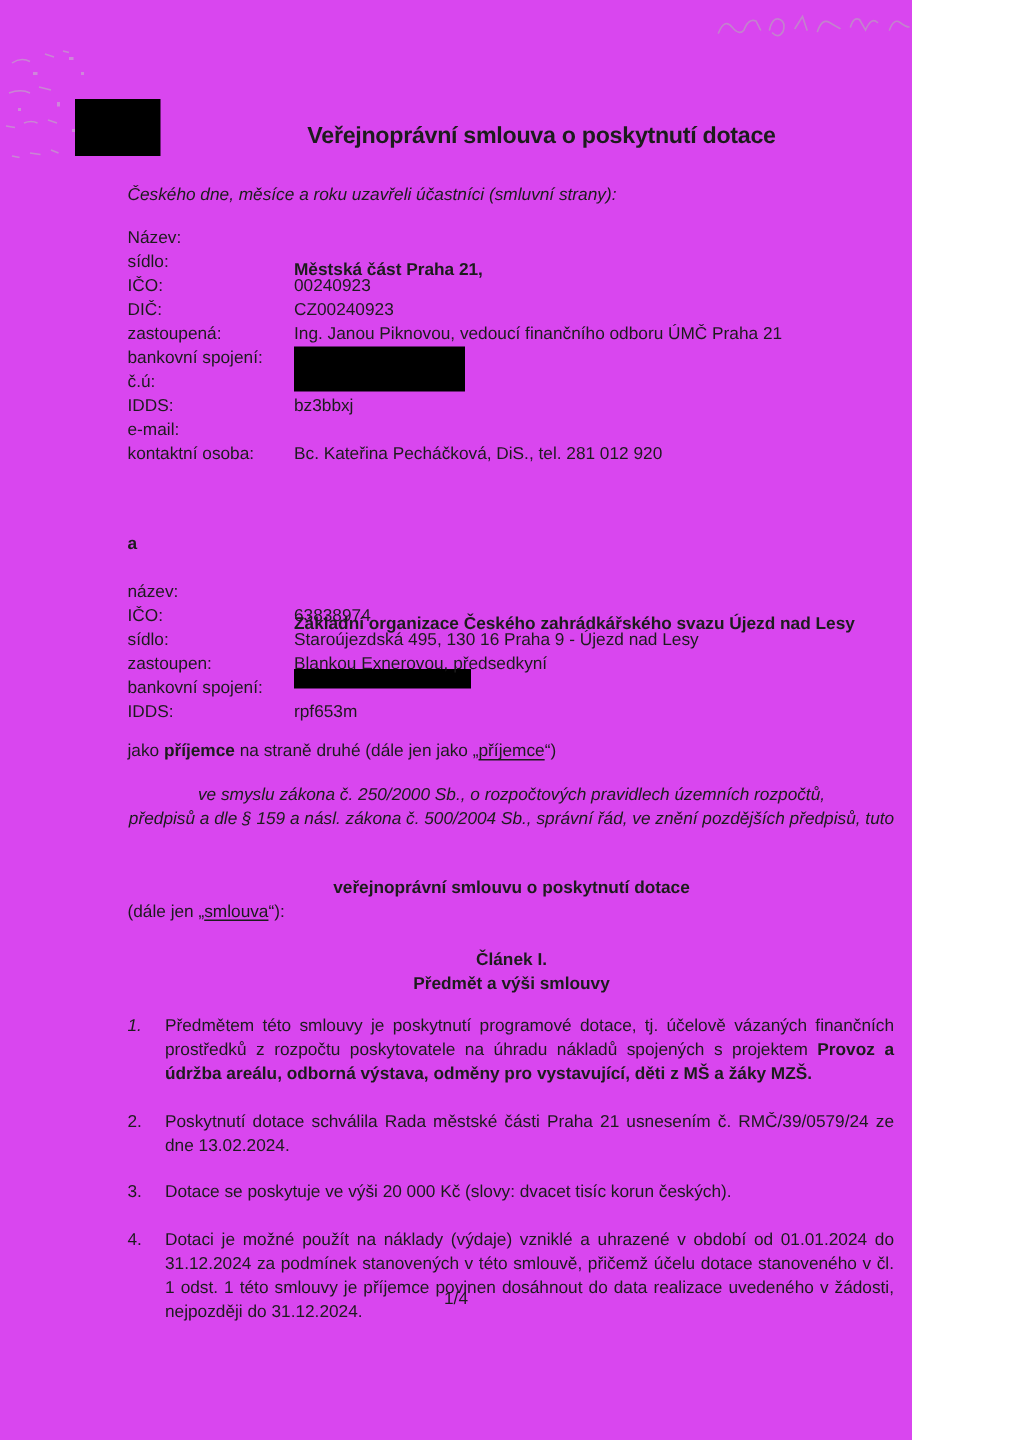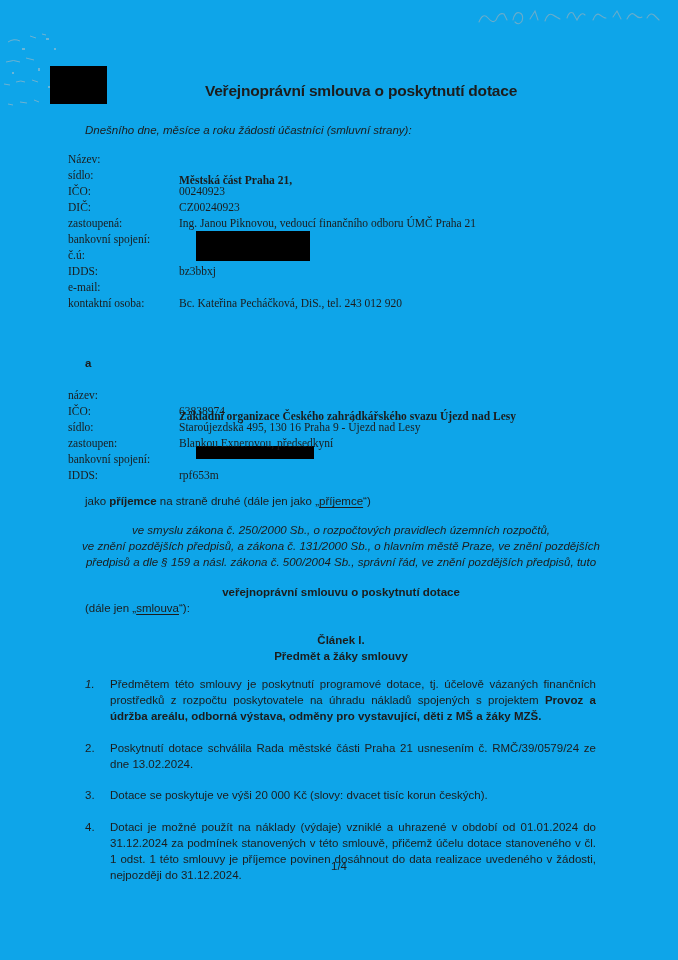--- a/index.html
+++ b/index.html
@@ -1,30 +1,30 @@
 <!DOCTYPE html>
 <html lang="cs"><head>
 <meta charset="utf-8">
 <style>
   html,body { margin:0; padding:0; background:#ffffff; }
   .page {
-    position:relative; width:678px; height:960px; background:#0ea5e9;
+    position:relative; width:608px; height:960px; background:#d946ef;
     font-family:"Liberation Sans", sans-serif; color:#1c1c1c;
     font-size:11.5px; line-height:16px; overflow:hidden;
   }
   .italic { font-style:italic; }
   .bold { font-weight:bold;margin-top:21px; }
   .redact { position:absolute; background:#000; }
   .doc-title {
     position:absolute; left:105px; width:512px; top:81px; margin:0;
     font-size:15.5px; line-height:19px; font-weight:bold; text-align:center;
     letter-spacing:-0.2px;
   }
   .intro { position:absolute; left:85px; top:122px; width:512px; }
-  .kv { position:absolute; left:68px; width:512px;font-family:Liberation Serif, serif; }
+  .kv { position:absolute; left:85px; width:512px; }
   .kv .row { display:flex; height:16px; }
   .kv .lbl { width:111px; flex:0 0 111px; white-space:nowrap; }
   .kv .val { flex:1; white-space:nowrap; }
   .roleline { position:absolute; left:85px; width:560px; white-space:nowrap; }
   .uq { text-decoration:underline; text-underline-offset:2px; }
   .sep-a { position:absolute; left:85px; font-weight:bold; }
   .preamble { position:absolute; left:41px; width:600px; text-align:center; font-style:italic; }
   .preamble div { white-space:nowrap; line-height:16.2px; }
   .subject { position:absolute; left:85px; width:512px; text-align:center; font-weight:bold; }
   .alias { position:absolute; left:85px; width:512px; text-align:left; }
@@ -64,21 +64,21 @@
       <path d="M4 18 q4 -10 9 -4 t8 2 q3 -8 8 -6 l3 6 M38 16 q2 -9 7 -7 q4 2 2 8 q-3 5 -7 1 M55 15 l5 -8 l3 9 M70 17 q3 -9 8 -6 t7 4 M92 14 q2 -7 6 -5 l4 7 q4 -9 8 -5 M118 16 q3 -8 7 -5 t6 3 M138 13 l4 -6 l4 8 M152 15 q4 -8 8 -4 t7 2 M172 14 q3 -6 7 -3 l5 5"></path>
     </g>
   </svg>
 
   <div class="redact" style="left:50px; top:66px; width:57px; height:38px;"></div>
   <div class="redact" style="left:196px; top:231px; width:114px; height:30px;"></div>
   <div class="redact" style="left:196px; top:446px; width:118px; height:13px;"></div>
 
   <h1 class="doc-title">Veřejnoprávní smlouva o poskytnutí dotace</h1>
 
-  <div class="intro italic">Dnešního dne, měsíce a roku žádosti účastníci (smluvní strany):</div>
+  <div class="intro italic">Českého dne, měsíce a roku uzavřeli účastníci (smluvní strany):</div>
 
   <div class="kv" style="top:151px;">
     <div class="row">
         <span class="lbl">Název:</span>
         <span class="val bold">Městská část Praha 21,</span>
       </div>
     <div class="row">
         <span class="lbl">sídlo:</span>
       </div>
     <div class="row">
@@ -104,21 +104,21 @@
     <div class="row">
         <span class="lbl">IDDS:</span>
         <span class="val">bz3bbxj</span>
       </div>
     <div class="row">
         <span class="lbl">e-mail:</span>
         <span class="val"></span>
       </div>
     <div class="row">
         <span class="lbl">kontaktní osoba:</span>
-        <span class="val">Bc. Kateřina Pecháčková, DiS., tel. 243 012 920</span>
+        <span class="val">Bc. Kateřina Pecháčková, DiS., tel. 281 012 920</span>
       </div>
   </div>
 
 
   <div class="sep-a" style="top:355px;">a</div>
 
   <div class="kv" style="top:387px;">
     <div class="row">
         <span class="lbl">název:</span>
         <span class="val bold">Základní organizace Českého zahrádkářského svazu Újezd nad Lesy</span>
@@ -144,32 +144,31 @@
         <span class="val">rpf653m</span>
       </div>
   </div>
 
   <div class="roleline" style="top:493px;">
     <span>jako </span><span class="bold">příjemce</span><span> na straně druhé (dále jen jako „</span><span class="uq">příjemce</span><span>“)</span>
   </div>
 
   <div class="preamble" style="top:522px;">
     <div>ve smyslu zákona č. 250/2000 Sb., o rozpočtových pravidlech územních rozpočtů,</div>
-    <div>ve znění pozdějších předpisů, a zákona č. 131/2000 Sb., o hlavním městě Praze, ve znění pozdějších</div>
     <div>předpisů a dle § 159 a násl. zákona č. 500/2004 Sb., správní řád, ve znění pozdějších předpisů, tuto</div>
   </div>
 
   <div class="subject" style="top:584px;">veřejnoprávní smlouvu o poskytnutí dotace</div>
 
   <div class="alias" style="top:600px;">
     <span>(dále jen „</span><span class="uq">smlouva</span><span>“):</span>
   </div>
 
   <div class="art-head" style="top:632px;">Článek I.</div>
-  <div class="art-head" style="top:648px;">Předmět a žáky smlouvy</div>
+  <div class="art-head" style="top:648px;">Předmět a výši smlouvy</div>
 
   <div class="items">
     <div class="item">
       <span class="num italic">1.</span>
       <span class="body"><span>Předmětem této smlouvy je poskytnutí programové dotace, tj. účelově vázaných finančních prostředků z rozpočtu poskytovatele na úhradu nákladů spojených s projektem </span><span class="bold">Provoz a údržba areálu, odborná výstava, odměny pro vystavující, děti z MŠ a žáky MZŠ.</span></span>
     </div>
     <div class="item">
       <span class="num">2.</span>
       <span class="body">Poskytnutí dotace schválila Rada městské části Praha 21 usnesením č. RMČ/39/0579/24 ze dne 13.02.2024.</span>
     </div>

